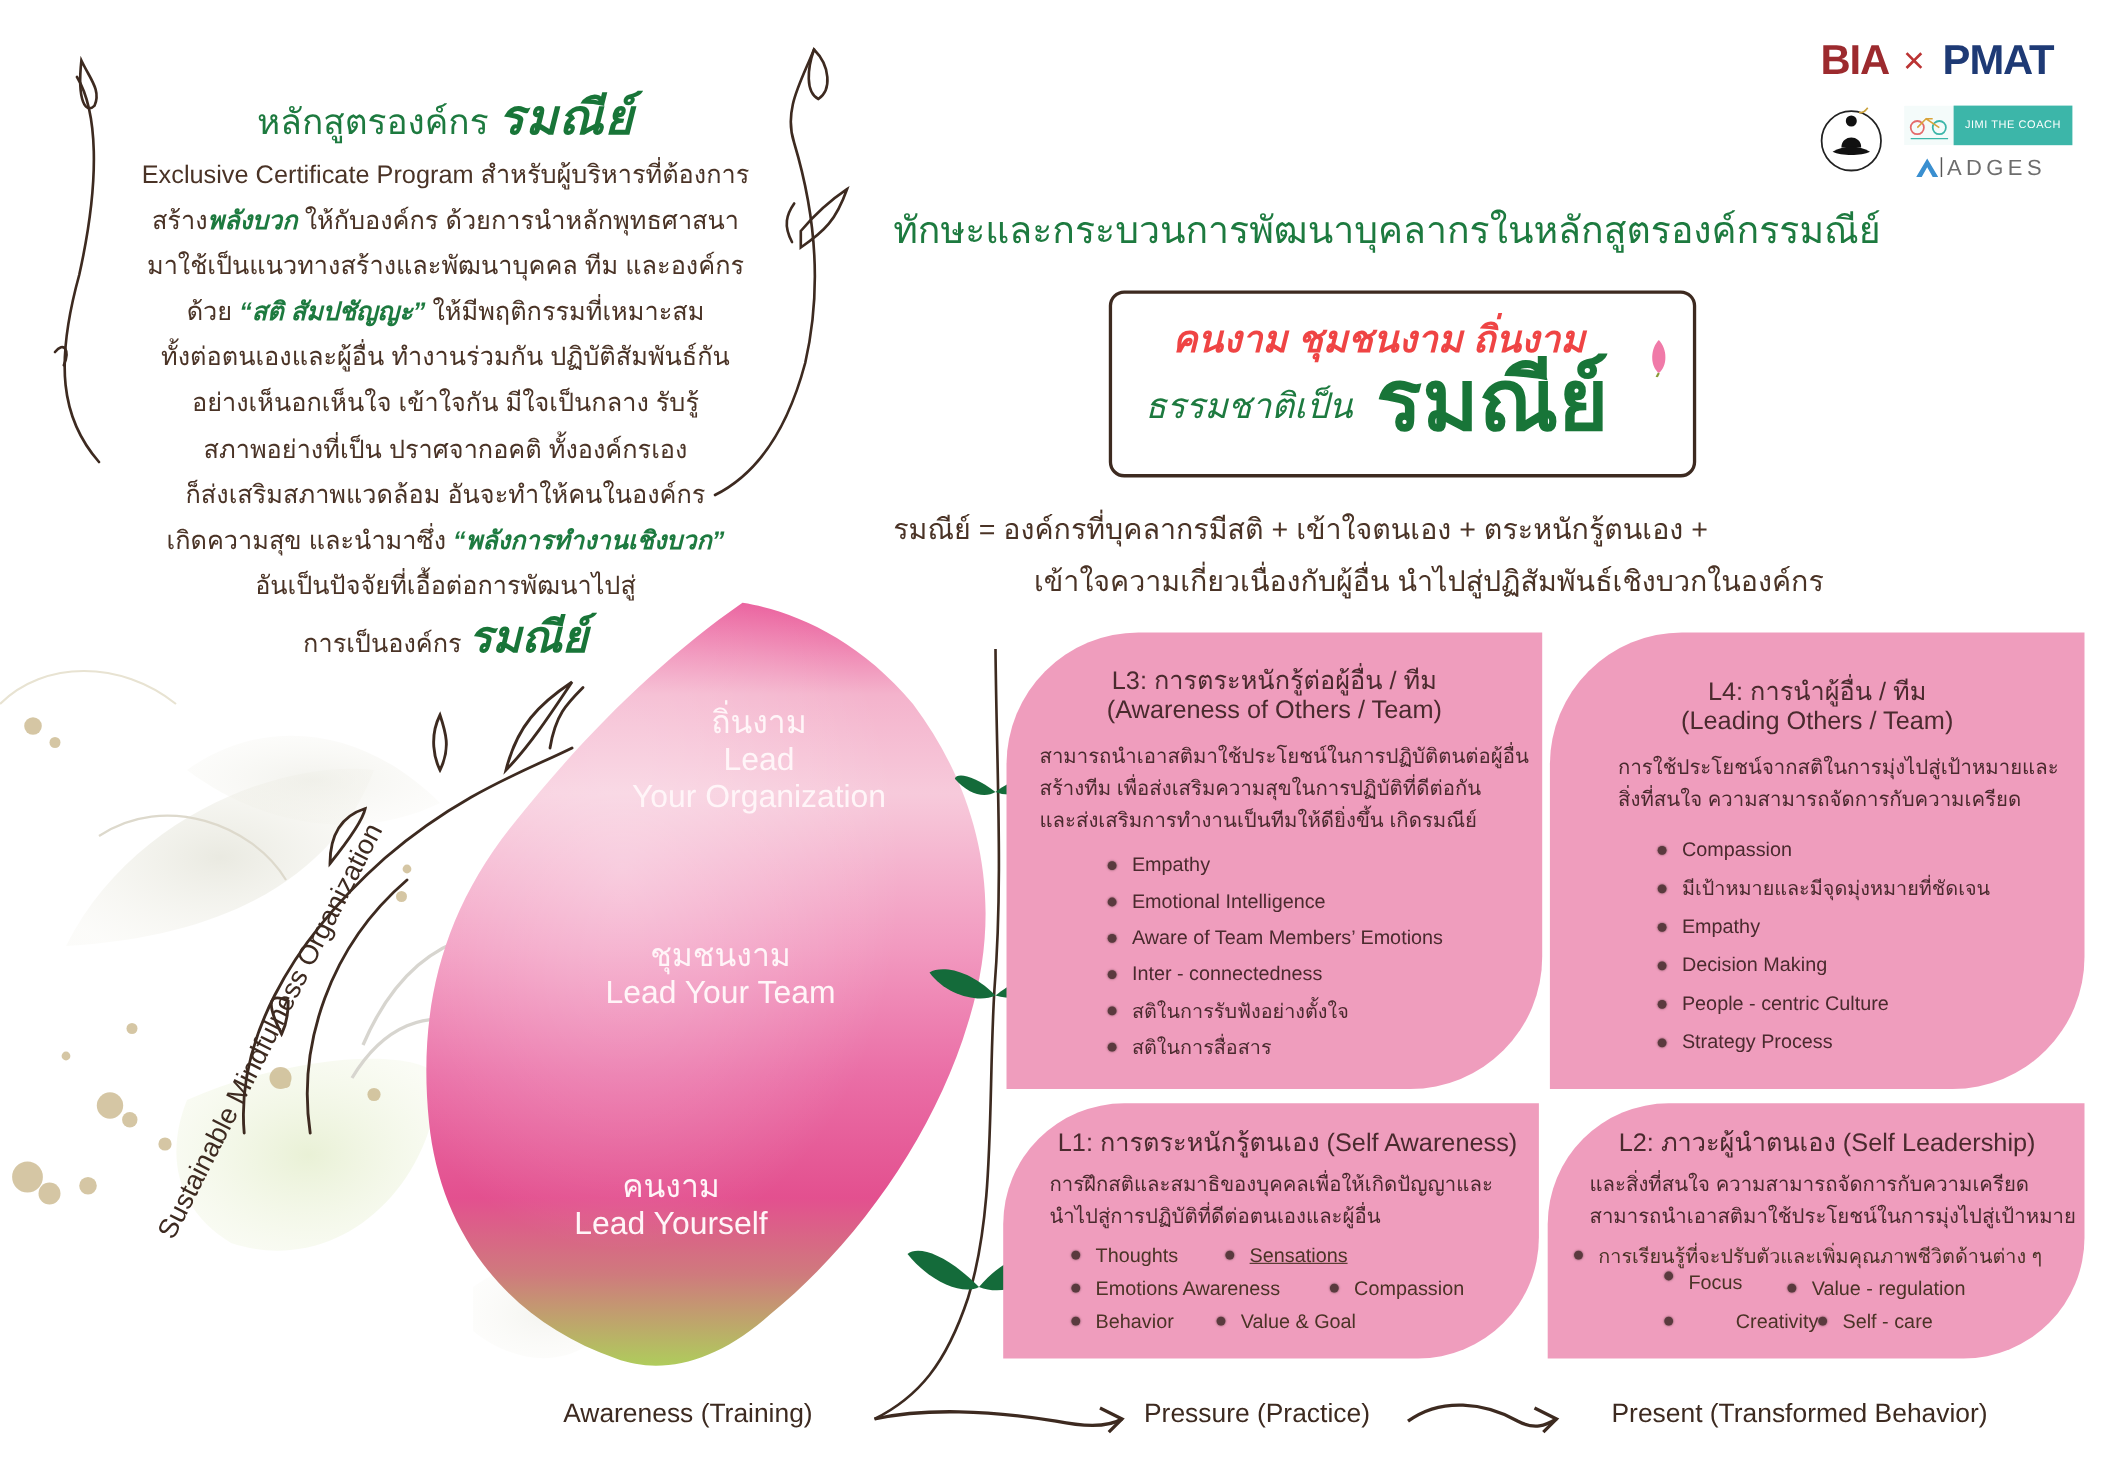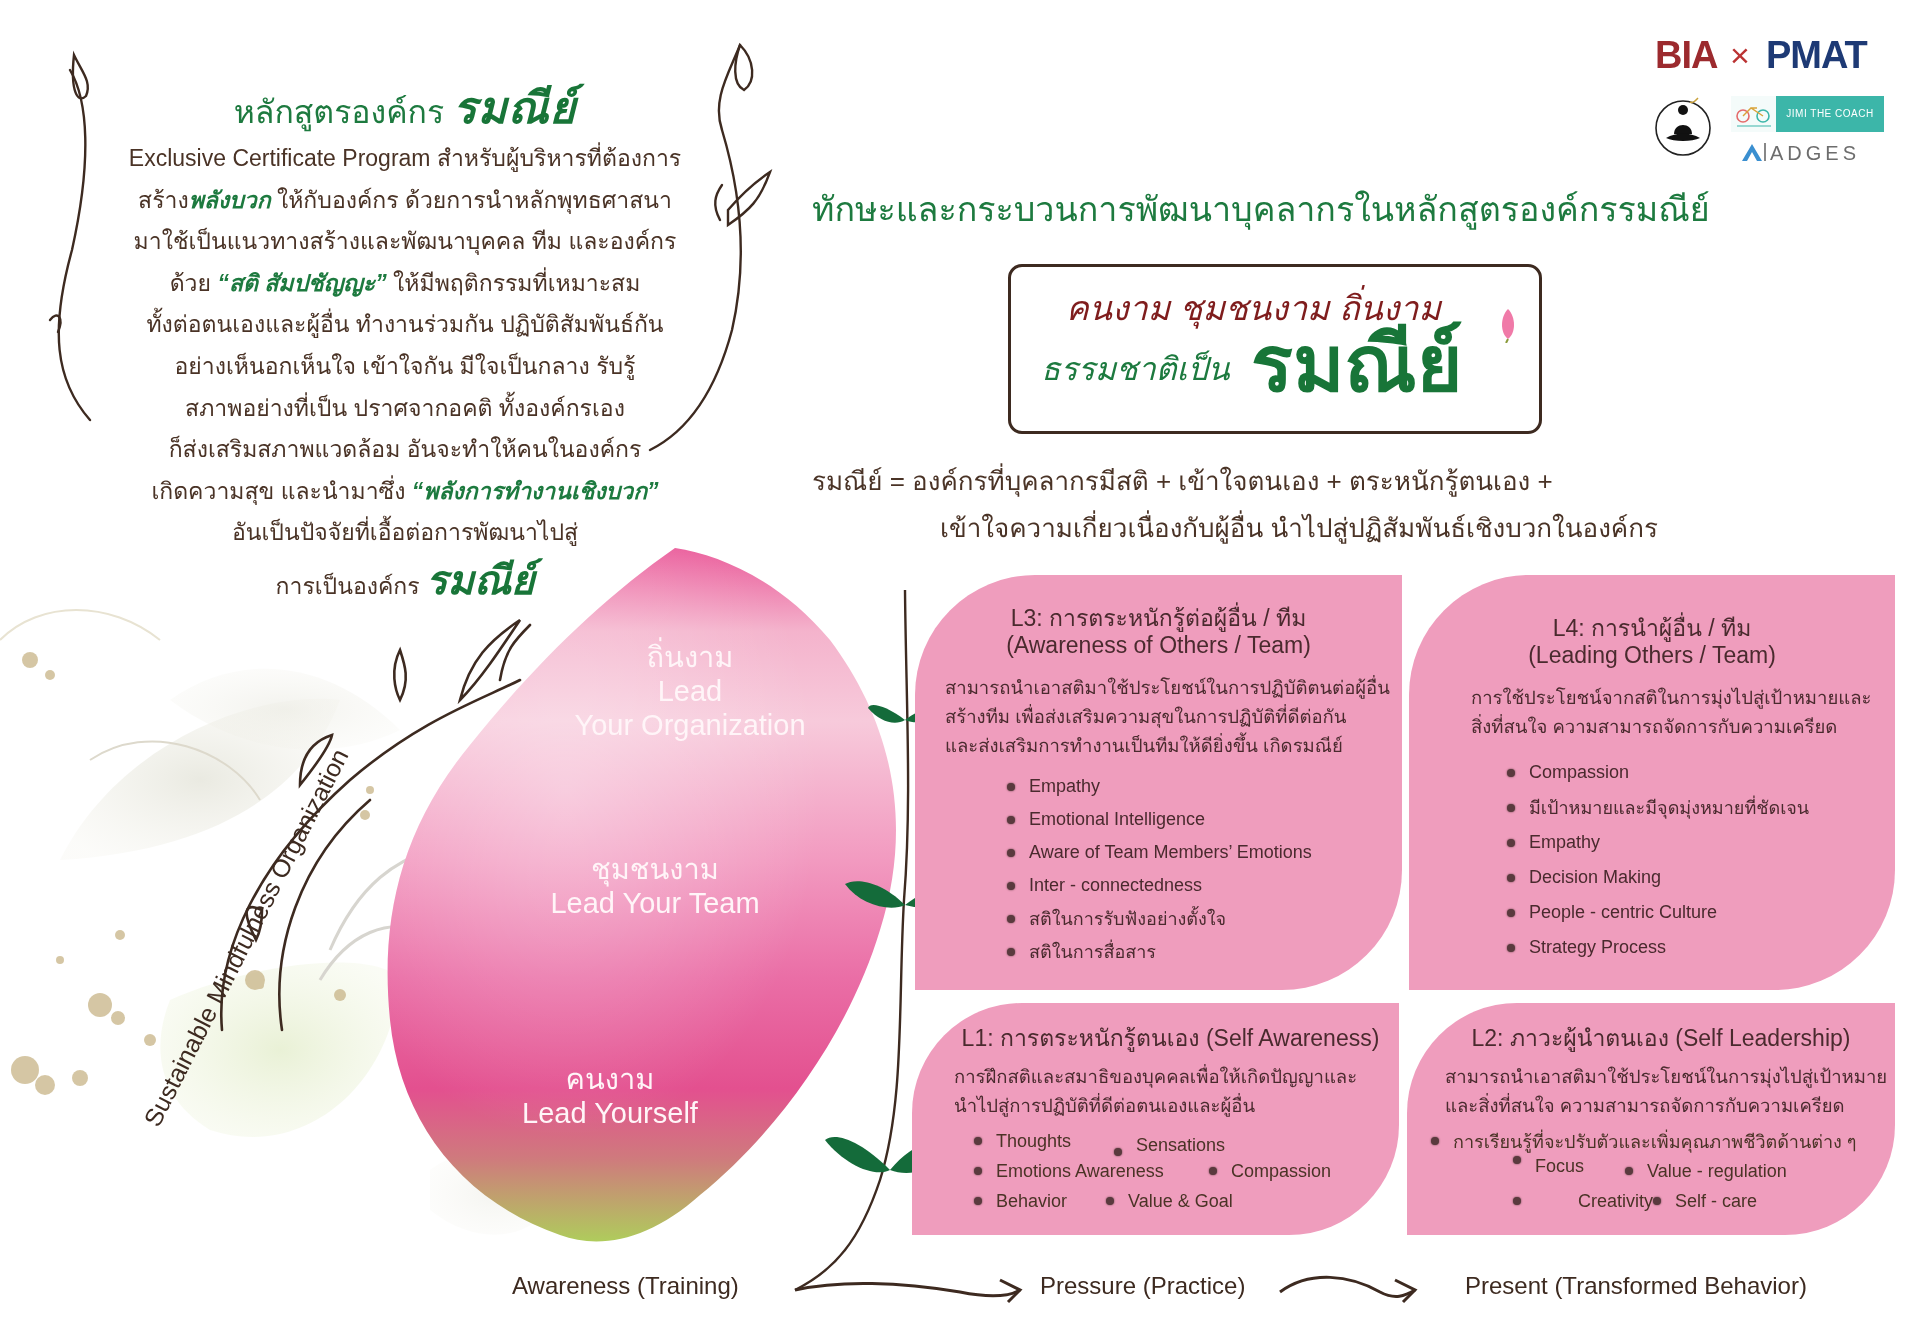--- a/index.html
+++ b/index.html
@@ -25,21 +25,21 @@
   
   .main-heading {
     position:absolute; left:812px; top:182px; width:960px;
     font-size:34px; color:#1d7a3f; white-space:nowrap;
   }
   .slogan-box {
     position:absolute; left:1008px; top:264px; width:528px; height:164px;
     border:3px solid #3d2a20; border-radius:14px; background:#fff;
   }
   .slogan-1 {
-    position:absolute; left:55px; top:14px; font-size:34px; color:#7f1d1d; font-style:italic; white-space:nowrap;
+    position:absolute; left:55px; top:14px; font-size:34px; color:#ef4444; font-style:italic; white-space:nowrap;font-weight:bold;
   }
   .slogan-2 {
     position:absolute; left:30px; top:76px; font-size:32px; color:#1d7a3f; font-style:italic; white-space:nowrap;
   }
   .slogan-brand {
     position:absolute; left:240px; top:52px; font-size:78px; font-weight:bold; color:#187538; line-height:90px; white-space:nowrap;
   }
   .bud { position:absolute; left:487px; top:40px; }
 
   .definition { position:absolute; left:812px; top:460px; font-size:26px; color:#4a3326; white-space:nowrap; }
@@ -338,21 +338,21 @@
   <div style="padding:10px 0 0 42px;">
     <div class="card-desc">การฝึกสติและสมาธิของบุคคลเพื่อให้เกิดปัญญาและ</div>
     <div class="card-desc">นำไปสู่การปฏิบัติที่ดีต่อตนเองและผู้อื่น</div>
   </div>
   <div style="padding:6px 0 0 62px;">
     <div style="display:flex; height:30px;">
       <div style="width:140px; display:flex; align-items:center;">
           <span class="dot"></span>
           <span class="b" style="font-size:18px;">Thoughts</span>
         </div>
-      <div style="display:flex; align-items:flex-end;">
+      <div style="display:flex; align-items:center;text-decoration:underline;">
           <span class="dot"></span>
           <span style="font-size:18px;">Sensations</span>
         </div>
     </div>
     <div style="display:flex; height:30px;">
       <div style="width:235px; display:flex; align-items:center;">
           <span class="dot"></span>
           <span style="font-size:18px;">Emotions Awareness</span>
         </div>
       <div style="display:flex; align-items:center;">
@@ -371,22 +371,22 @@
         </div>
     </div>
   </div>
 </div>
 
 <div class="card" id="card-l2">
   <div style="padding-top:22px;">
     <div class="card-title" style="padding-left:20px;">L2: ภาวะผู้นำตนเอง (Self Leadership)</div>
   </div>
   <div style="padding:10px 0 0 38px;">
+    <div class="card-desc">และสิ่งที่สนใจ ความสามารถจัดการกับความเครียด</div>
     <div class="card-desc">สามารถนำเอาสติมาใช้ประโยชน์ในการมุ่งไปสู่เป้าหมาย</div>
-    <div class="card-desc">และสิ่งที่สนใจ ความสามารถจัดการกับความเครียด</div>
   </div>
   <div style="padding:6px 0 0 24px; display:flex; align-items:center; height:30px;">
     <span class="dot"></span>
       <span style="font-size:18px; white-space:nowrap;">การเรียนรู้ที่จะปรับตัวและเพิ่มคุณภาพชีวิตด้านต่าง ๆ</span>
   </div>
   <div style="padding:0 0 0 106px;">
     <div style="display:flex; height:30px;">
       <div style="width:112px; display:flex; align-items:flex-start;">
           <span class="dot"></span>
           <span style="font-size:18px;">Focus</span>

